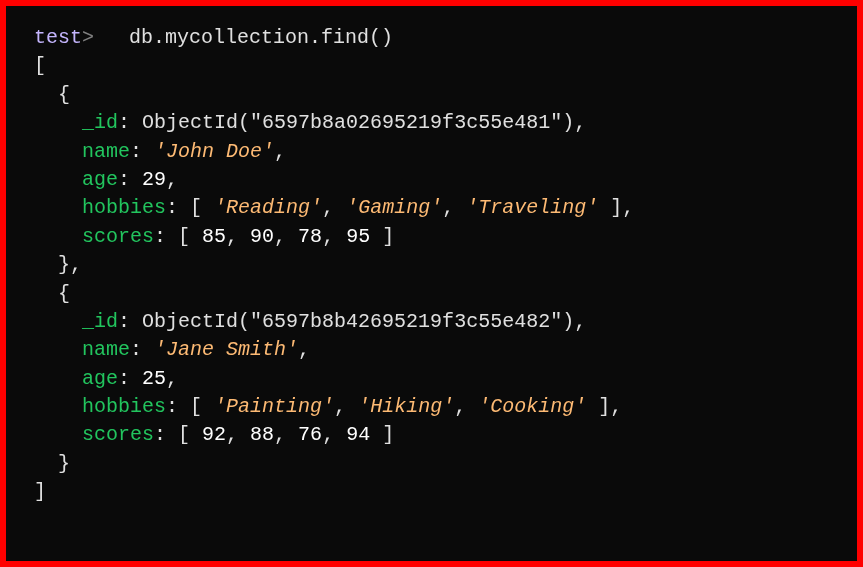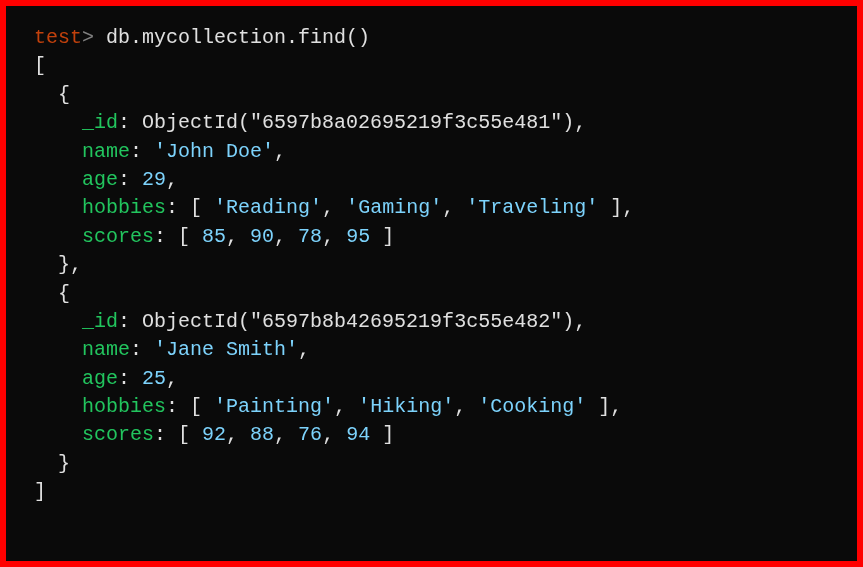--- a/index.html
+++ b/index.html
@@ -16,47 +16,49 @@
       font-size: 20px;
       line-height: 1.42;
       color: #e0e0e0;
       padding: 18px 28px;
       overflow: hidden;
     }
     .terminal {
       white-space: pre;
     }
     .prompt-db {
-      color: #c2410c;
+      color: #c4b5fd;
       text-align: center;
     }
     .prompt-gt {
       color: #808080;
     }
     .cmd {
       color: #e0e0e0;
+      margin-left: 23px;
     }
     .bracket {
       color: #e0e0e0;
     }
     .key {
       color: #22c55e;
     }
     .func {
       color: #e0e0e0;
       text-align: right;
     }
     .string-dq {
       color: #e0e0e0;
     }
     .string-sq {
-      color: #7dd3fc;
+      color: #fdba74;
+      font-style: italic;
     }
     .number {
-      color: #7dd3fc;
+      color: #ffffff;
       text-align: right;
     }
     .punct {
       color: #e0e0e0;
     }
     .line {
       display: block;
     }
   </style>
 </head>

